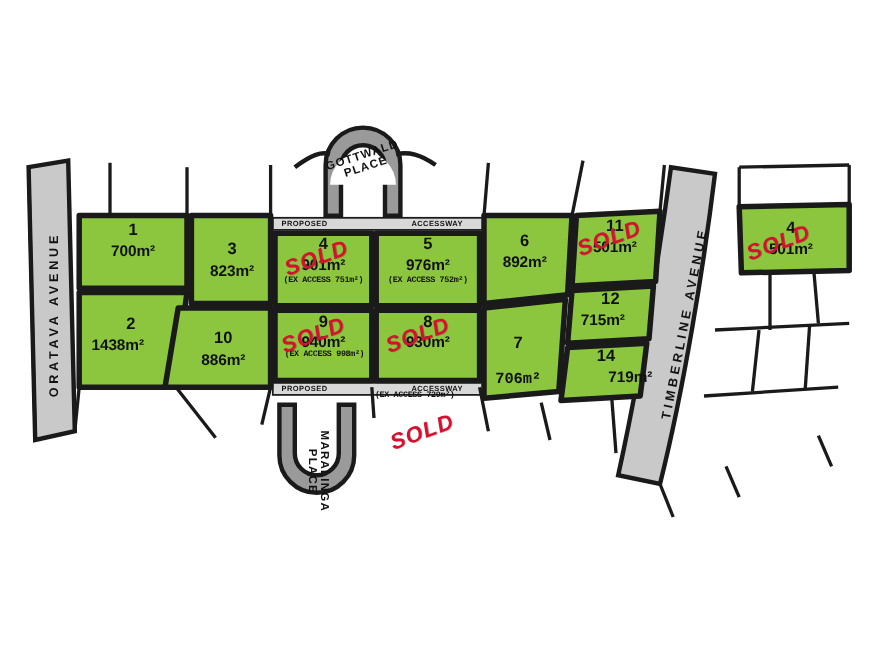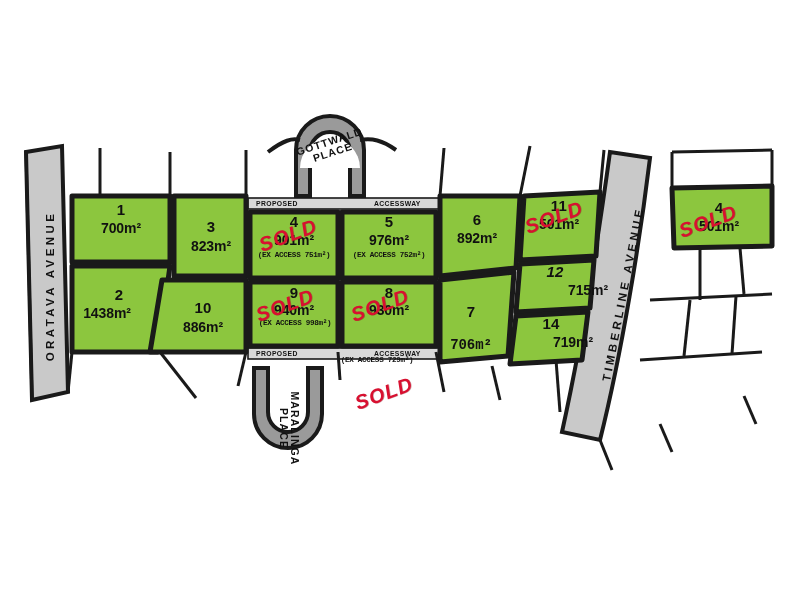--- a/index.html
+++ b/index.html
@@ -139,22 +139,22 @@
 
   <div class="lbl lot-no" style="left:452px;top:212px;width:50px;">6</div>
   <div class="lbl lot-ar" style="left:444px;top:231px;width:66px;">892m²</div>
 
   <div class="lbl lot-no" style="left:446px;top:304px;width:50px;">7</div>
   <div class="lbl lot-ar" style="left:438px;top:338px;width:66px;font-family:Liberation Mono, monospace;">706m²</div>
 
   <div class="lbl lot-no" style="left:534px;top:198px;width:50px;">11</div>
   <div class="lbl lot-ar" style="left:526px;top:217px;width:66px;">501m²</div>
 
-  <div class="lbl lot-no" style="left:530px;top:264px;width:50px;font-style:italic;">12</div>
-  <div class="lbl lot-ar" style="left:550px;top:283px;width:76px;">715m²</div>
+  <div class="lbl lot-no" style="left:530px;top:264px;width:50px;">12</div>
+  <div class="lbl lot-ar" style="left:510px;top:283px;width:76px;">715m²</div>
 
   <div class="lbl lot-no" style="left:526px;top:316px;width:50px;">14</div>
   <div class="lbl lot-ar" style="left:540px;top:335px;width:66px;">719m²</div>
 
   <div class="lbl lot-no" style="left:694px;top:200px;width:50px;">4</div>
   <div class="lbl lot-ar" style="left:686px;top:219px;width:66px;">501m²</div>
 
   <div class="sold" style="left:258px;top:224px;transform:rotate(-20deg);">SOLD</div>
   <div class="sold" style="left:255px;top:294px;transform:rotate(-20deg);">SOLD</div>
   <div class="sold" style="left:350px;top:294px;transform:rotate(-20deg);">SOLD</div>

